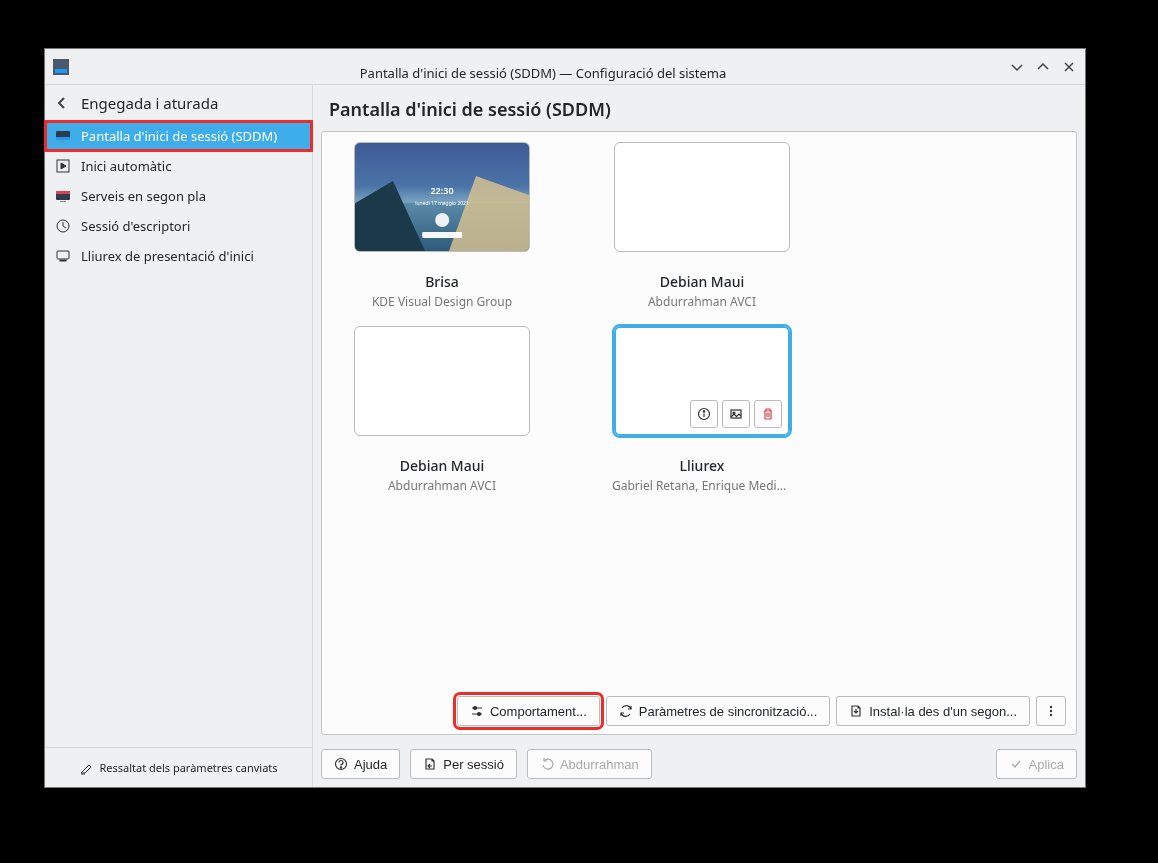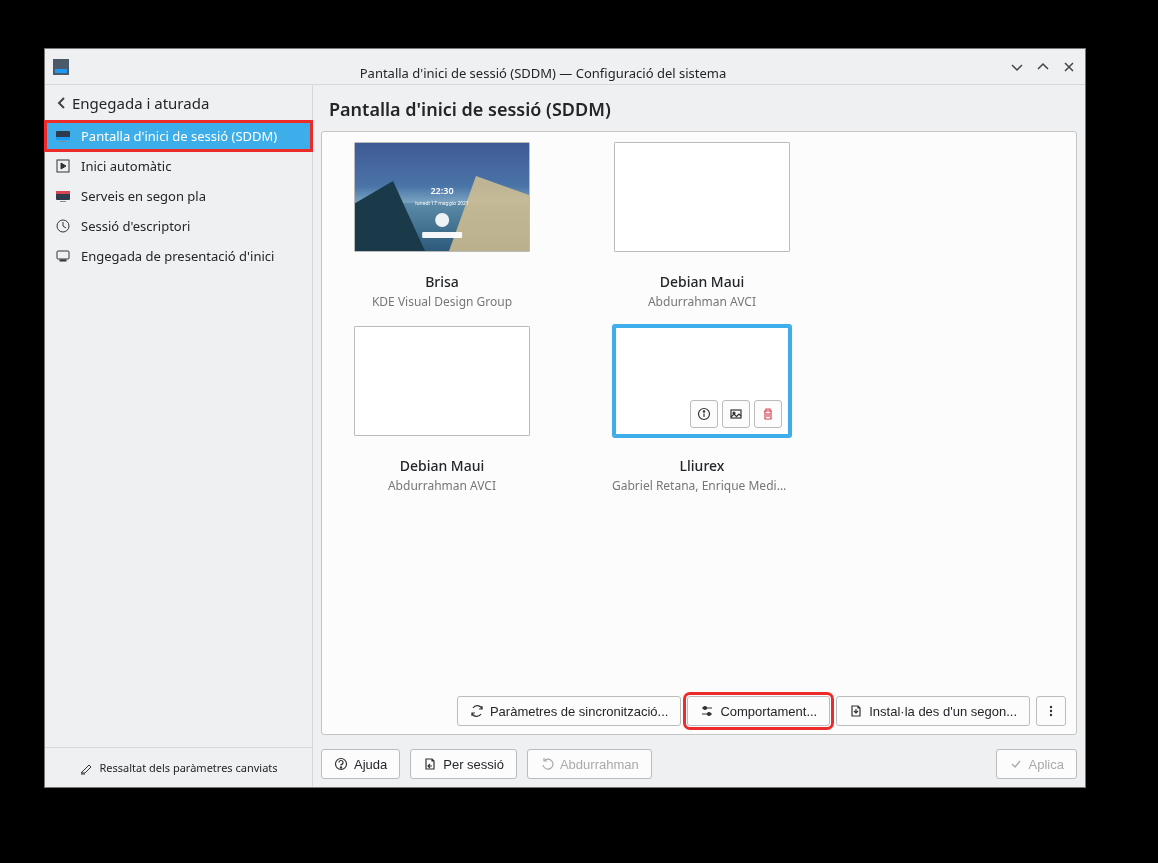--- a/index.html
+++ b/index.html
@@ -8,39 +8,39 @@
 .titlebar { height: 36px; display: flex; align-items: center; padding: 0 8px; border-bottom: 1px solid #d8d8d8; }
 .titlebar-icon { width: 16px; height: 16px; background: #4a5a6a; margin-right: 8px; position: relative; }
 .titlebar-icon::after { content: ""; position: absolute; bottom: 2px; left: 2px; right: 2px; height: 4px; background: #1d99f3; }
 .titlebar-title { flex: 1; text-align: center; font-size: 13px; color: #232629; margin-top: 12px; }
 .titlebar-btns { display: flex; gap: 10px; align-items: center; }
 .titlebar-btn { width: 16px; height: 16px; cursor: pointer; display: flex; align-items: center; justify-content: center; }
 .titlebar-btn svg { width: 14px; height: 14px; stroke: #444; stroke-width: 1.5; fill: none; }
 
 .body { flex: 1; display: flex; min-height: 0; }
 .sidebar { width: 268px; border-right: 1px solid #d8d8d8; display: flex; flex-direction: column; }
-.sidebar-back { height: 36px; display: flex; align-items: center; padding: 0 10px; gap: 3px; font-size: 15px; cursor: pointer; }
+.sidebar-back { height: 36px; display: flex; align-items: center; padding: 0 10px; gap: 12px; font-size: 15px; cursor: pointer; }
 .sidebar-back svg { width: 14px; height: 14px; stroke: #444; stroke-width: 2; fill: none; }
 .sidebar-list { flex: 1; }
 .sidebar-item { height: 30px; display: flex; align-items: center; padding: 0 10px; gap: 10px; cursor: pointer; }
 .sidebar-item.selected { background: #3daee9; color: #fff; }
 .sidebar-item.highlighted { outline: 3px solid #ed2b2a; outline-offset: -2px; }
 .sidebar-item .icon { width: 16px; height: 16px; display: flex; align-items: center; justify-content: center; flex-shrink: 0; }
 .sidebar-item .icon svg { width: 16px; height: 16px; }
 .sidebar-footer { border-top: 1px solid #d8d8d8; height: 40px; display: flex; align-items: center; justify-content: center; gap: 6px; cursor: pointer; font-size: 11px; }
 .sidebar-footer svg { width: 14px; height: 14px; }
 
 .main { flex: 1; display: flex; flex-direction: column; min-width: 0; }
 .main-header { padding: 12px 16px 6px; }
 .main-header h1 { font-size: 18px; font-weight: 600; }
 
 .content-frame { flex: 1; margin: 4px 8px 8px; border: 1px solid #c5c5c5; background: #fcfcfc; border-radius: 3px; display: flex; flex-direction: column; overflow: hidden; }
 .themes { flex: 1; padding: 10px 20px; display: flex; flex-wrap: wrap; gap: 16px 60px; align-content: flex-start; overflow: auto; }
 .theme { width: 200px; display: flex; flex-direction: column; align-items: center; cursor: pointer; }
-.thumb { width: 176px; height: 110px; border: 1px solid #bbb; border-radius: 1px; background: #fff; position: relative; overflow: hidden; }
+.thumb { width: 176px; height: 110px; border: 1px solid #bbb; border-radius: 6px; background: #fff; position: relative; overflow: hidden; }
 .theme.selected .thumb { border: 2px solid #3daee9; outline: 2px solid #3daee9; }
 .thumb.brisa { background: linear-gradient(180deg, #3e5a95 0%, #4b74a8 40%, #7aa3c0 55%, #5b8ba8 56%, #2d5a7a 100%); }
 .thumb.brisa::before { content: ""; position: absolute; left: -10px; bottom: 0; width: 80px; height: 70px; background: #1a3a4a; clip-path: polygon(0 100%, 0 40%, 60% 0, 100% 100%); }
 .thumb.brisa::after { content: ""; position: absolute; right: -10px; bottom: 0; width: 90px; height: 75px; background: #d4c090; clip-path: polygon(0 100%, 30% 0, 100% 30%, 100% 100%); opacity: 0.85; }
 .brisa-center { position: absolute; left: 50%; top: 38%; transform: translateX(-50%); display: flex; flex-direction: column; align-items: center; gap: 3px; z-index: 2; }
 .brisa-time { color: #fff; font-size: 9px; font-weight: 600; }
 .brisa-date { color: #fff; font-size: 5px; }
 .brisa-avatar { width: 14px; height: 14px; border-radius: 50%; background: rgba(255,255,255,0.9); margin-top: 4px; }
 .brisa-bar { width: 40px; height: 6px; background: rgba(255,255,255,0.95); border-radius: 1px; margin-top: 2px; }
 .theme-name { margin-top: 20px; font-size: 14px; font-weight: 500; }
@@ -133,21 +133,21 @@
             </span>
             <span>Sessió d'escriptori</span>
           </div>
           <div class="sidebar-item">
             <span class="icon">
               <svg viewBox="0 0 16 16" stroke="#333" fill="none" stroke-width="1">
                 <rect x="2" y="3" width="12" height="8" rx="1"></rect>
                 <rect x="5" y="12" width="6" height="1" fill="#333"></rect>
               </svg>
             </span>
-            <span>Engegada de presentació d'inici</span>
+            <span>Lliurex de presentació d'inici</span>
           </div>
         </div>
       <div class="sidebar-footer">
         <svg viewBox="0 0 14 14">
             <path d="M2 12 L4 10 L10 4 L12 6 L6 12 L2 12 Z M2 13 L6 13" stroke="#333" fill="none" stroke-width="1"></path>
           </svg>
         <span>Ressaltat dels paràmetres canviats</span>
       </div>
     </div>
 
@@ -202,34 +202,34 @@
                       <path d="M3 4 H11 M5 4 V2 H9 V4 M4 4 V12 H10 V4 M6 6 V10 M8 6 V10"></path>
                     </svg>
                   </div>
                 </div>
               </div>
               <div class="theme-name">Lliurex</div>
               <div class="theme-author">Gabriel Retana, Enrique Medin...</div>
             </div>
           </div>
         <div class="content-actions">
-          <button class="btn">
-            <svg viewBox="0 0 14 14" stroke="#333" fill="none" stroke-width="1.2">
-                <path d="M12 5 A5 5 0 0 0 3 4 M2 9 A5 5 0 0 0 11 10"></path>
-                <path d="M12 2 L12 5 L9 5 M2 12 L2 9 L5 9"></path>
-              </svg>
-            <span>Paràmetres de sincronització...</span>
-          </button>
           <button class="btn highlighted">
             <svg viewBox="0 0 14 14" stroke="#333" fill="none" stroke-width="1.2">
                 <path d="M2 4 H12 M2 10 H12"></path>
                 <circle cx="5" cy="4" r="1.5" fill="#333"></circle>
                 <circle cx="9" cy="10" r="1.5" fill="#333"></circle>
               </svg>
             <span>Comportament...</span>
+          </button>
+          <button class="btn">
+            <svg viewBox="0 0 14 14" stroke="#333" fill="none" stroke-width="1.2">
+                <path d="M12 5 A5 5 0 0 0 3 4 M2 9 A5 5 0 0 0 11 10"></path>
+                <path d="M12 2 L12 5 L9 5 M2 12 L2 9 L5 9"></path>
+              </svg>
+            <span>Paràmetres de sincronització...</span>
           </button>
           <button class="btn">
             <svg viewBox="0 0 14 14" stroke="#333" fill="none" stroke-width="1.2">
                 <path d="M3 2 H9 L11 4 V12 H3 Z M9 2 V4 H11"></path>
                 <path d="M7 5 V9 M5 7 L7 9 L9 7"></path>
               </svg>
             <span>Instal·la des d'un segon...</span>
           </button>
           <button class="btn icon-only">
             <svg viewBox="0 0 14 14" fill="#333">

